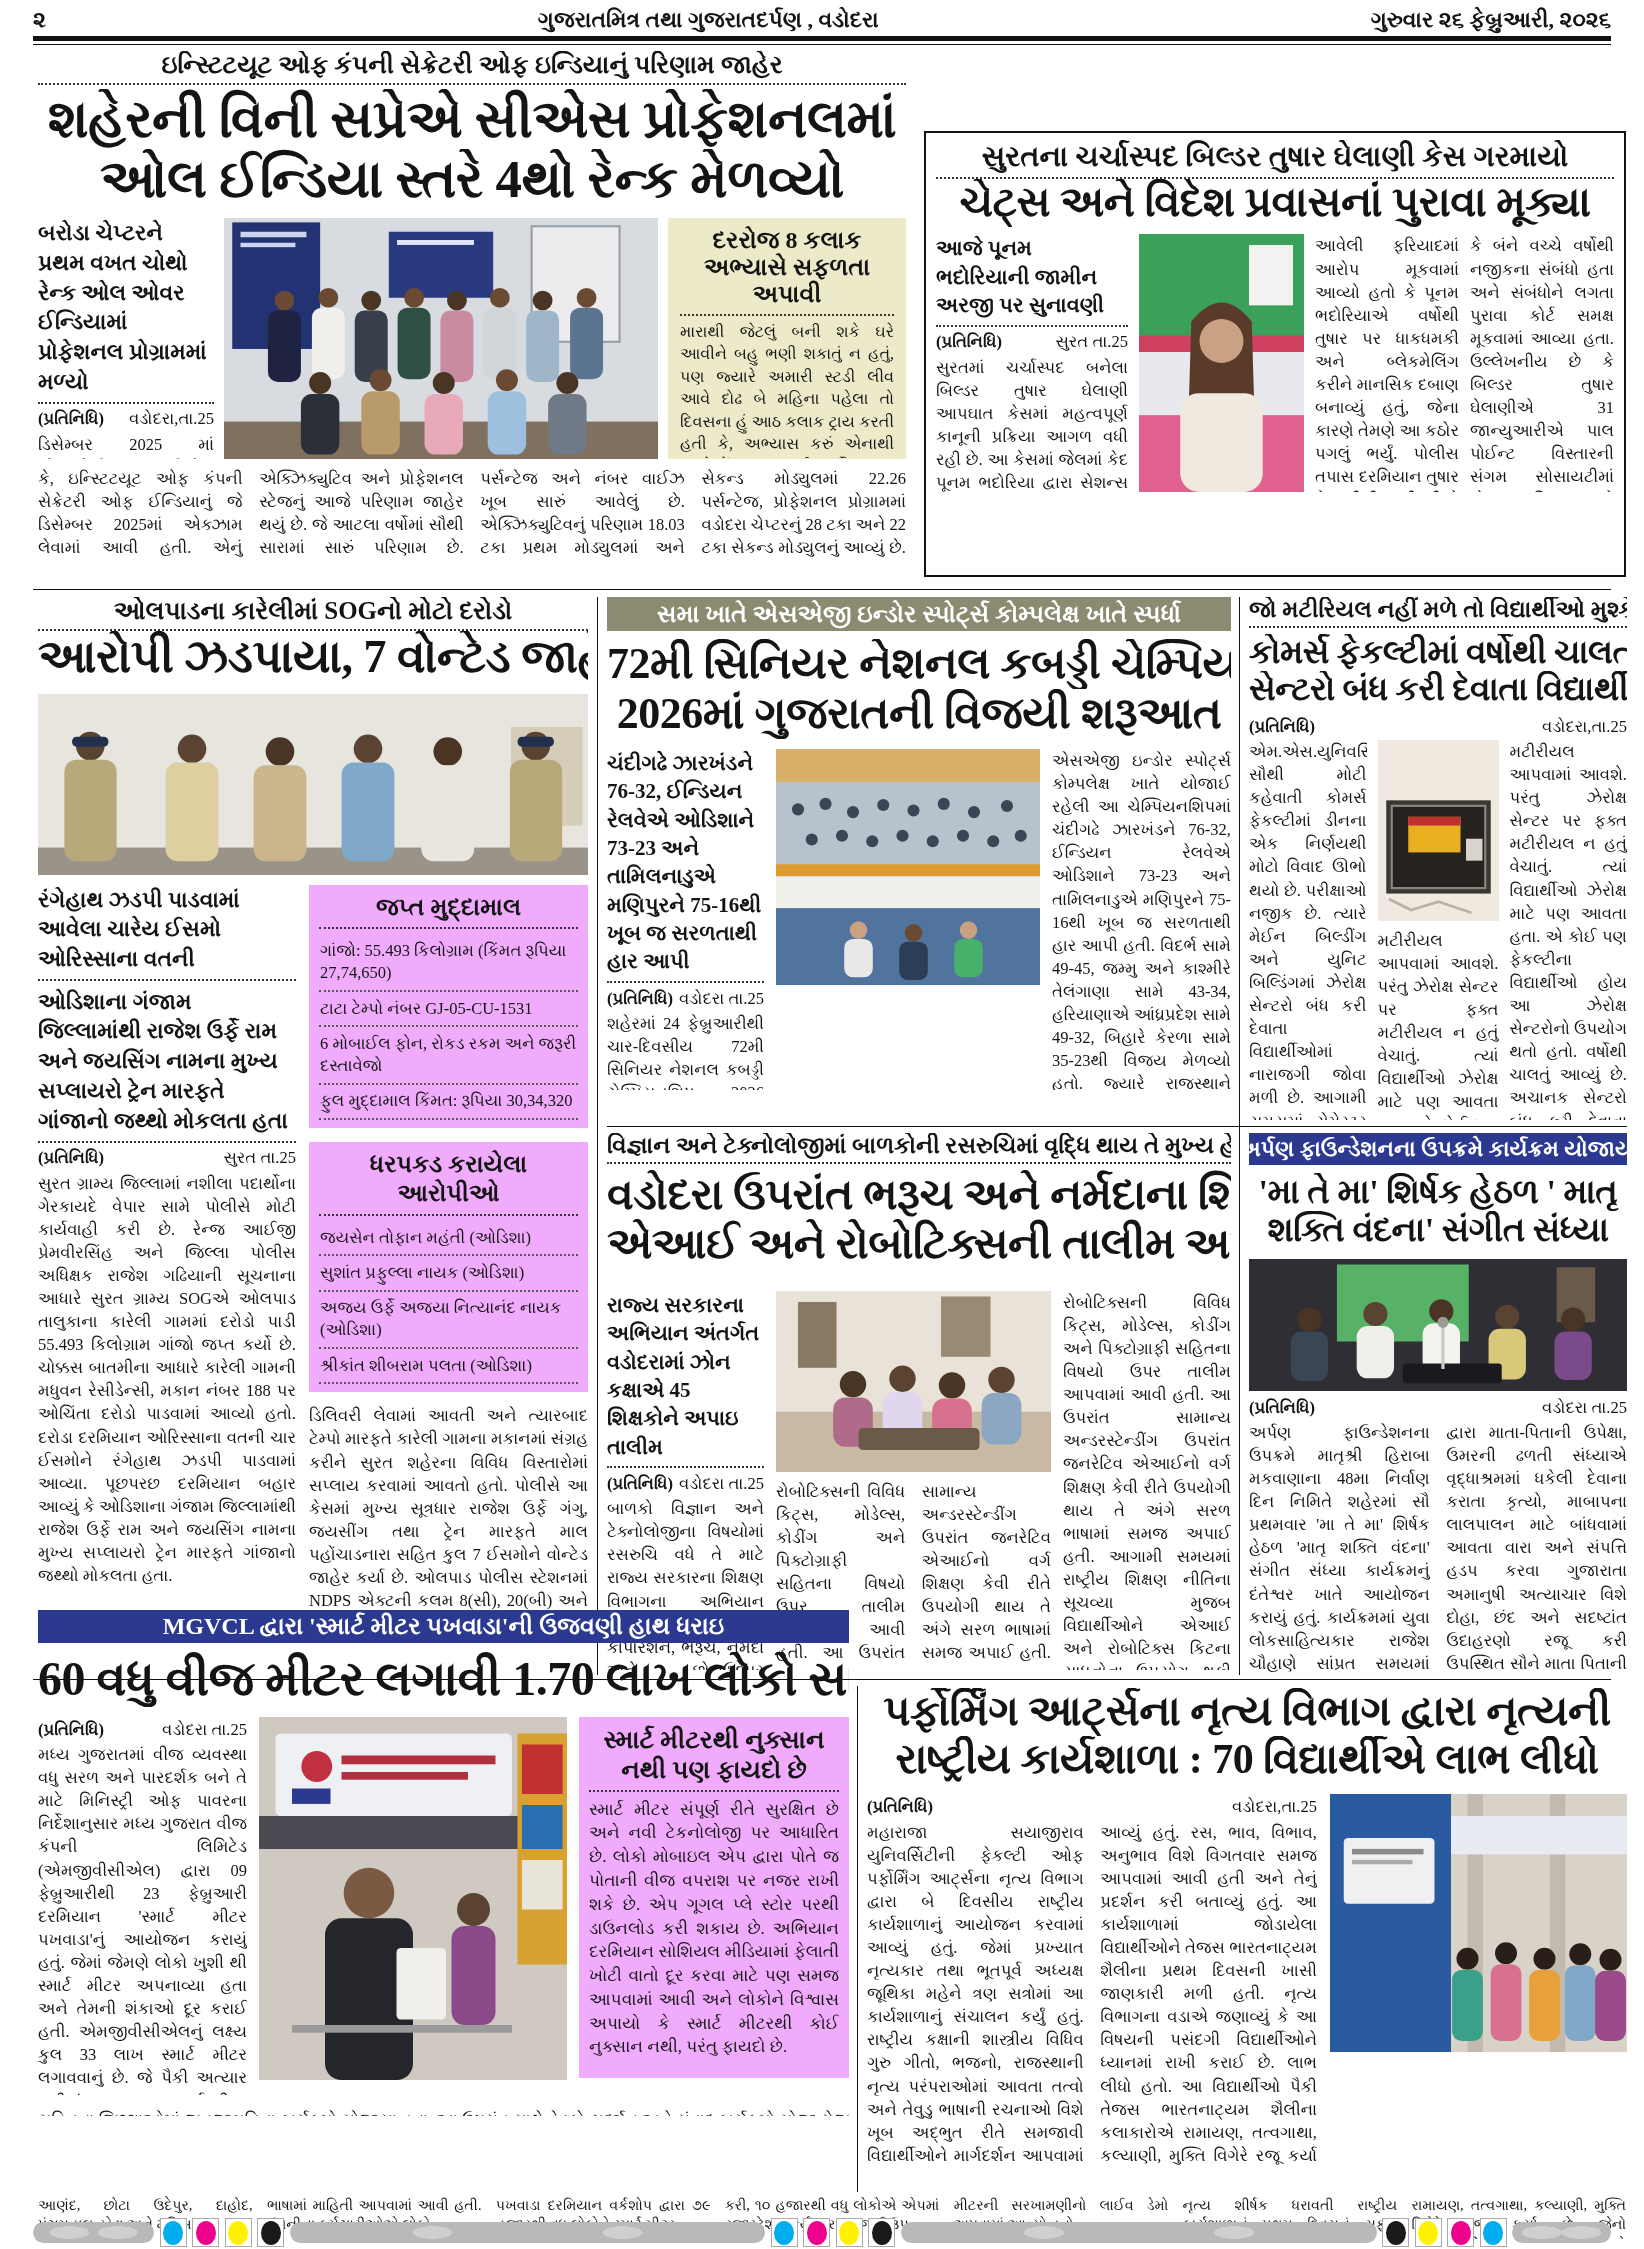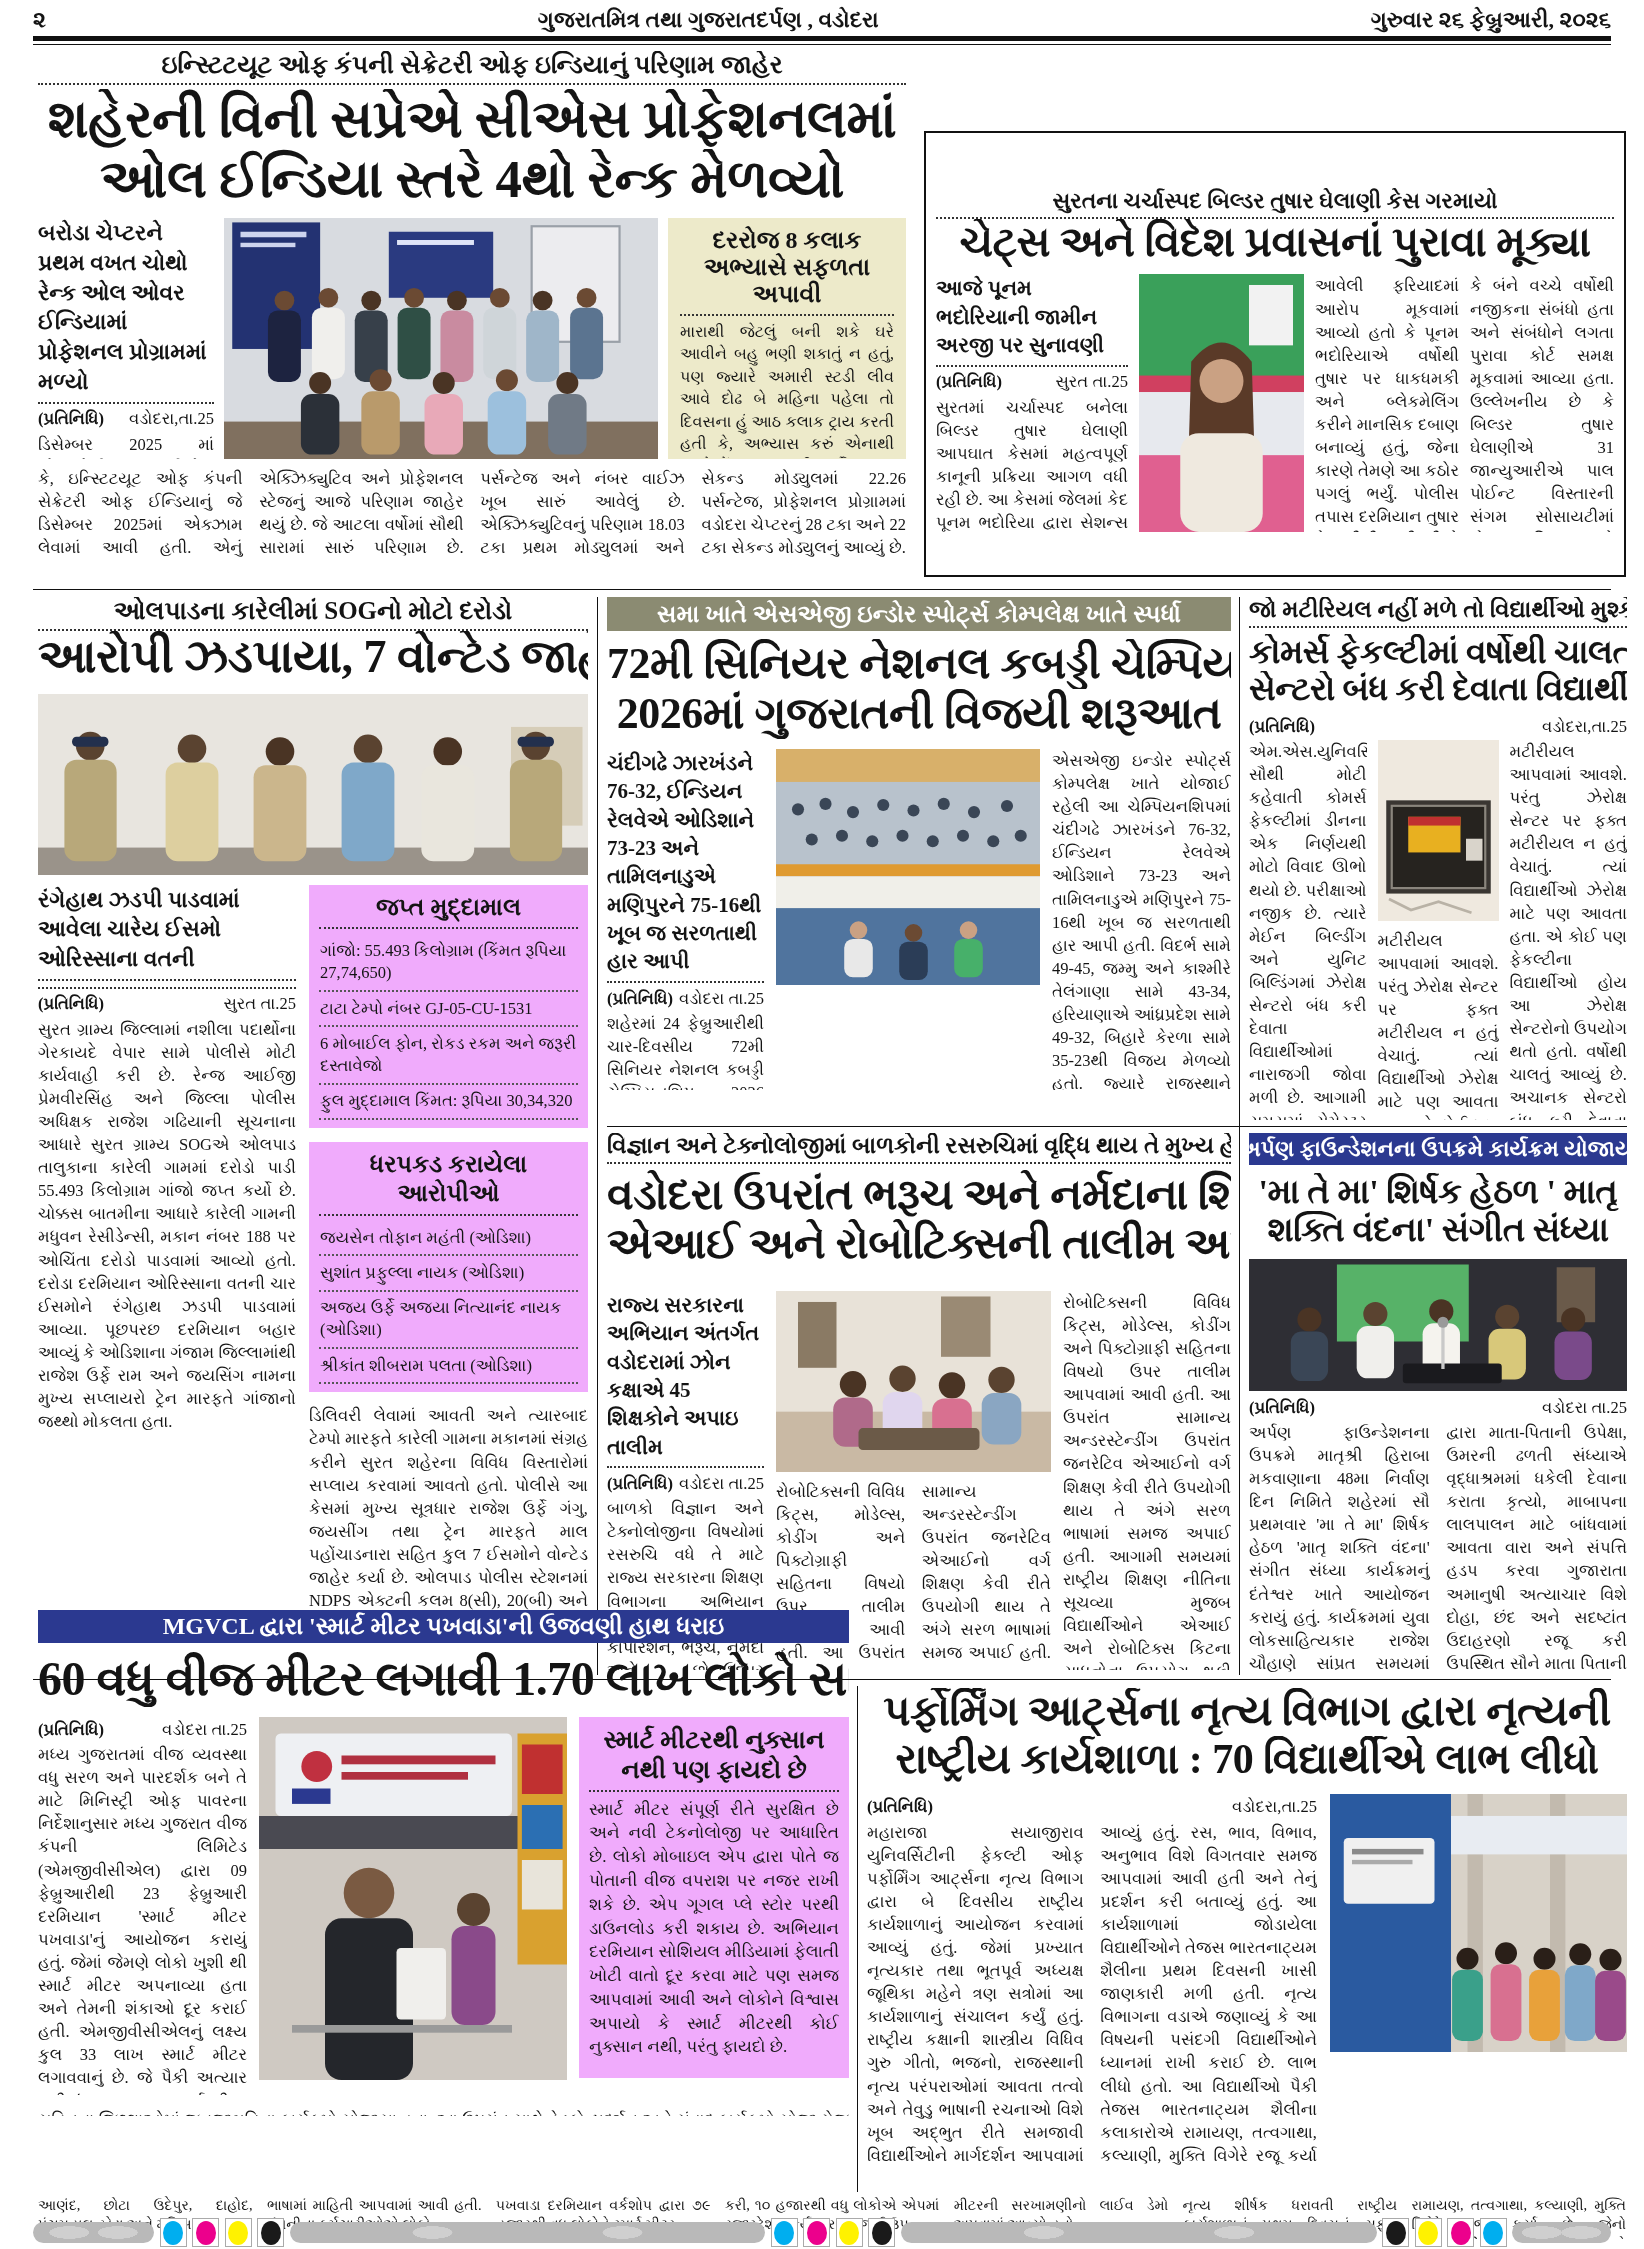--- a/index.html
+++ b/index.html
@@ -112,21 +112,21 @@
         <div style="font-weight:bold;text-align:center;font-size:24px;">દરરોજ 8 કલાક અભ્યાસે સફળતા અપાવી</div>
         <div class="drule"></div>
         <div class="body" style="height:137px;font-size:16px;">મારાથી જેટલું બની શકે ઘરે આવીને બહુ ભણી શકાતું ન હતું, પણ જ્યારે અમારી સ્ટડી લીવ આવે દોઢ બે મહિના પહેલા તો દિવસના હું આઠ કલાક ટ્રાય કરતી હતી કે, અભ્યાસ કરું એનાથી વધારે મેં પ્રયત્ન નથી કર્યો. કારણ કે, મેં વધારે પડતા ભારણ કરતા દિમાગ થાકી જાય એટલે મેં આઠ કલાક અભ્યાસ કરતી હતી. બે બે કલાકના સ્લોટ રાખી હું ભણતી હતી અને હું વધારે રાત્રે જ અભ્યાસ કરતી હતી. યોગ્ય માર્ગદર્શન સાથે વિદ્યાર્થીઓ આ ક્ષેત્રમાં ઉત્તમ કારકિર્દી બનાવી શકે છે.</div>
 
       </div>
     </div>
     <div class="body cols4" style="margin-top:7.7px;height:110px;">કે, ઇન્સ્ટિટયૂટ ઓફ કંપની સેક્રેટરી ઓફ ઈન્ડિયાનું જે ડિસેમ્બર 2025માં એક્ઝામ લેવામાં આવી હતી. એનું એક્ઝિક્યુટિવ અને પ્રોફેશનલ સ્ટેજનું આજે પરિણામ જાહેર થયું છે. જે આટલા વર્ષોમાં સૌથી સારામાં સારું પરિણામ છે. પર્સન્ટેજ અને નંબર વાઈઝ ખૂબ સારું આવેલું છે. એક્ઝિક્યુટિવનું પરિણામ 18.03 ટકા પ્રથમ મોડ્યુલમાં અને સેકન્ડ મોડ્યુલમાં 22.26 પર્સન્ટેજ, પ્રોફેશનલ પ્રોગ્રામમાં વડોદરા ચેપ્ટરનું 28 ટકા અને 22 ટકા સેકન્ડ મોડ્યુલનું આવ્યું છે. એટલે જે રિઝલ્ટ આવ્યું એમાં ટોપ ત્રણ રેન્કર વડોદરાના છે. એમાં એચિવમેન્ટ એ પ્રકારનું છે કે, જે છોકરાઓ છે એ 19 વર્ષે સીએસ જેવી અઘરી પરીક્ષા પાસ કરી શકે છે જેવી બાબત છે. જેમાં એક છોકરો 19 વર્ષે અને બે છોકરાઓ 20 વર્ષે સીએસ એક્ઝિક્યુટિવની એક્ઝામ પાસ કરેલી છે. આજે પરિણામ આવ્યું છે. ઓલ ઓવર ઈન્ડિયામાં પ્રોફેશનલ પ્રોગ્રામમાં મળ્યો છે. ઓલ ઈન્ડિયામાં 23મો રેન્ક એક્ઝિક્યુટિવ પ્રોગ્રામમાં પણ વડોદરા ચેપટરમાંથી સિલેક્ટ થઈ છે. આ યુવાનો આવનારા વિકસિત ભારતના 2047ના વેગ આપનારા અને પ્રોફેશનની સિદ્ધિ વધારનારા છે. યોગ્ય માર્ગદર્શન સાથે વિદ્યાર્થીઓ આ ક્ષેત્રમાં ઉત્તમ કારકિર્દી બનાવી શકે છે.</div>
   </div>
 
   <div class="abs" style="left:924px;top:131px;width:702px;height:446px;border:2.7px solid #111;padding:6.6px 10px;box-sizing:border-box;">
-    <div class="kicker" style="font-size:22px;margin-top:48px;">સુરતના ચર્ચાસ્પદ બિલ્ડર તુષાર ઘેલાણી કેસ ગરમાયો</div>
+    <div class="kicker" style="font-size:29px;">સુરતના ચર્ચાસ્પદ બિલ્ડર તુષાર ઘેલાણી કેસ ગરમાયો</div>
     <div class="hl" style="font-size:42px;">ચેટ્સ અને વિદેશ પ્રવાસનાં પુરાવા મૂક્યા</div>
     <div style="display:flex;gap:11px;margin-top:7.7px;height:258px;">
       <div style="width:192px;flex:0 0 auto;overflow:hidden;">
         <div class="deck" style="font-size:21px;">આજે પૂનમ ભદોરિયાની જામીન અરજી પર સુનાવણી</div>
         <div class="drule"></div>
         <div class="byline">
           <b>(પ્રતિનિધિ)</b>
           <span>સુરત તા.25</span>
         </div>
         <div class="body" style="height:165px;">સુરતમાં ચર્ચાસ્પદ બનેલા બિલ્ડર તુષાર ઘેલાણી આપઘાત કેસમાં મહત્વપૂર્ણ કાનૂની પ્રક્રિયા આગળ વધી રહી છે. આ કેસમાં જેલમાં કેદ પૂનમ ભદોરિયા દ્વારા સેશન્સ કોર્ટમાં જામીન અરજી દાખલ કરવામાં આવી હતી. પૂનમ ભદોરિયાના પોતાની જામીન અરજી સાથે મહત્વના પુરાવા પણ રજૂ કર્યા છે.</div>
@@ -173,20 +173,21 @@
           <rect x="697" y="130" width="96" height="175" rx="22" fill="#e9e6dd"></rect>
         <circle cx="905" cy="95" r="26" fill="#5a4330"></circle>
           <rect x="872" y="78" width="66" height="18" rx="8" fill="#23304d"></rect>
           <rect x="858" y="120" width="95" height="185" rx="22" fill="#b8a87a"></rect>
       </svg>
     </div>
     <div style="display:flex;gap:13px;margin-top:10px;">
       <div style="width:258px;flex:0 0 auto;overflow:hidden;">
         <div class="deck" style="font-size:22px;">રંગેહાથ ઝડપી પાડવામાં આવેલા ચારેય ઈસમો ઓરિસ્સાના વતની</div>
         <div class="drule"></div>
+        <div class="deck" style="font-size:22px;">ઓડિશાના ગંજામ જિલ્લામાંથી રાજેશ ઉર્ફે રામ અને જયસિંગ નામના મુખ્ય સપ્લાયરો ટ્રેન મારફતે ગાંજાનો જથ્થો મોકલતા હતા</div>
         <div class="drule"></div>
         <div class="byline">
           <b>(પ્રતિનિધિ)</b>
           <span>સુરત તા.25</span>
         </div>
         <div class="body" style="height:484px;">સુરત ગ્રામ્ય જિલ્લામાં નશીલા પદાર્થોના ગેરકાયદે વેપાર સામે પોલીસે મોટી કાર્યવાહી કરી છે. રેન્જ આઈજી પ્રેમવીરસિંહ અને જિલ્લા પોલીસ અધિક્ષક રાજેશ ગઢિયાની સૂચનાના આધારે સુરત ગ્રામ્ય SOGએ ઓલપાડ તાલુકાના કારેલી ગામમાં દરોડો પાડી 55.493 કિલોગ્રામ ગાંજો જપ્ત કર્યો છે. ચોક્કસ બાતમીના આધારે કારેલી ગામની મધુવન રેસીડેન્સી, મકાન નંબર 188 પર ઓચિંતા દરોડો પાડવામાં આવ્યો હતો. દરોડા દરમિયાન ઓરિસ્સાના વતની ચાર ઈસમોને રંગેહાથ ઝડપી પાડવામાં આવ્યા. પૂછપરછ દરમિયાન બહાર આવ્યું કે ઓડિશાના ગંજામ જિલ્લામાંથી રાજેશ ઉર્ફે રામ અને જયસિંગ નામના મુખ્ય સપ્લાયરો ટ્રેન મારફતે ગાંજાનો જથ્થો મોકલતા હતા.</div>
       </div>
       <div style="flex:1;overflow:hidden;">
         <div class="graybox">
           <div class="gtitle">જપ્ત મુદ્દામાલ</div>

